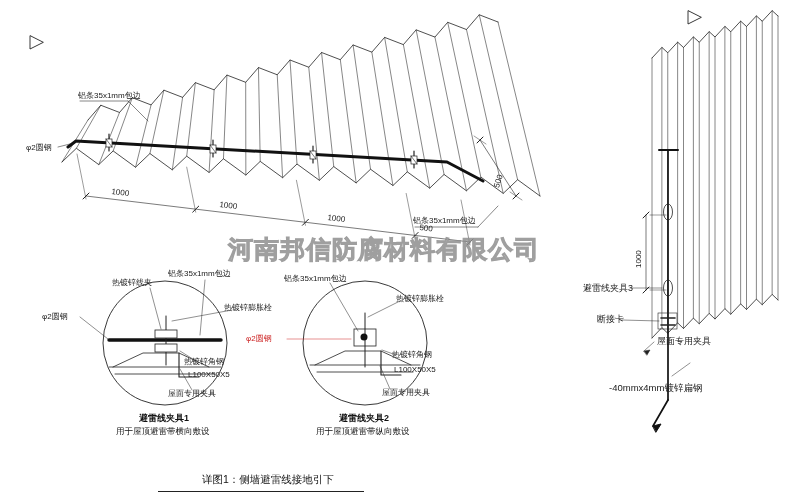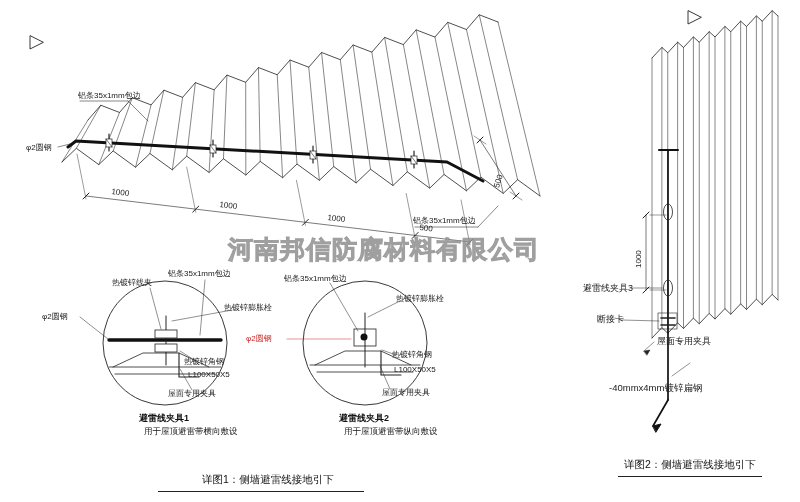--- a/index.html
+++ b/index.html
@@ -8,21 +8,21 @@
   .canvas { position:relative; width:800px; height:502px; background:#ffffff; overflow:hidden; }
   svg.draw { position:absolute; left:0; top:0; }
   .lbl { position:absolute; font-size:8px; line-height:1.15; color:#1a1a1a; white-space:nowrap; }
   .lbl.w { font-size:9px;text-align:center; }
   .lbl.w2 { font-size:9.5px;margin-top:32px; }
   .red { color:#cc2222; }
   .rot7   { transform:rotate(7deg);   transform-origin:left top; }
   .rotm72 { transform:rotate(-72deg); transform-origin:left top; }
   .rotm90 { transform:rotate(-90deg); transform-origin:left top; }
   .dtitle { position:absolute; font-size:9px; font-weight:700; color:#111; white-space:nowrap; }
-  .dsub   { position:absolute; font-size:8.5px; color:#111; white-space:nowrap;margin-left:28px; }
+  .dsub   { position:absolute; font-size:8.5px; color:#111; white-space:nowrap; }
   .caption { position:absolute; font-size:10.5px; color:#111; white-space:nowrap;
              border-bottom:1.2px solid #222; }
   .cap1 { padding:0 30px 4px 44px; }
   .cap2 { padding:0 6px 4px 6px; }
   .watermark { position:absolute; font-size:25px; letter-spacing:1px; color:#bdbdbd;
                -webkit-text-stroke:0.9px #8f8f8f; opacity:.85; white-space:nowrap;font-weight:bold; }
 </style>
 </head>
 <body>
 
@@ -203,15 +203,14 @@
   <div class="dtitle" style="left:339px; top:412px;text-align:center;">避雷线夹具2</div>
   <div class="dsub" style="left:316px; top:426px;">用于屋顶避雷带纵向敷设</div>
 
   <div class="lbl rotm90" style="left:634px; top:268px;">1000</div>
   <div class="lbl w" style="left:583px; top:283px;">避雷线夹具3</div>
   <div class="lbl w" style="left:597px; top:314px;">断接卡</div>
   <div class="lbl w" style="left:657px; top:336px;">屋面专用夹具</div>
   <div class="lbl w2" style="left:609px; top:351px;">-40mmx4mm镀锌扁钢</div>
 
   <div class="caption cap1" style="left:158px; top:473px;">详图1：侧墙避雷线接地引下</div>
-  <div class="caption cap2" style="left:618px; top:458px;">详图2：侧墙避雷线接地引下</div>
 
 </div>
 
 </body></html>

